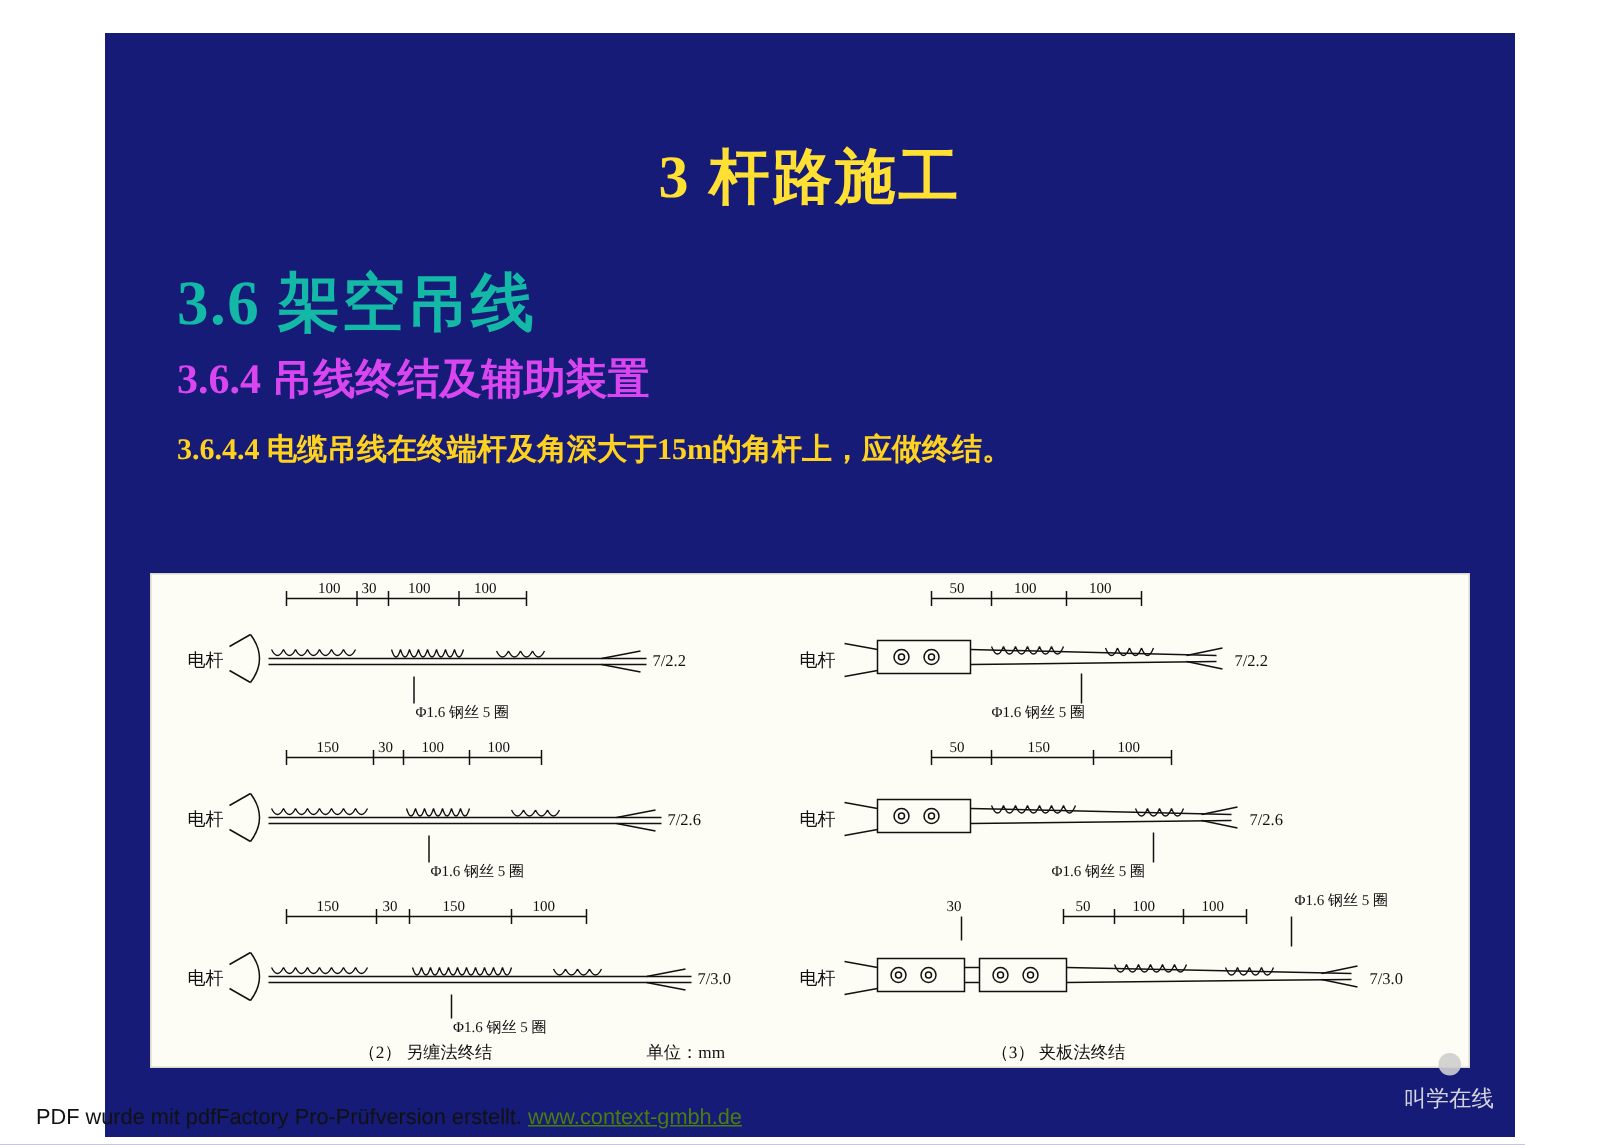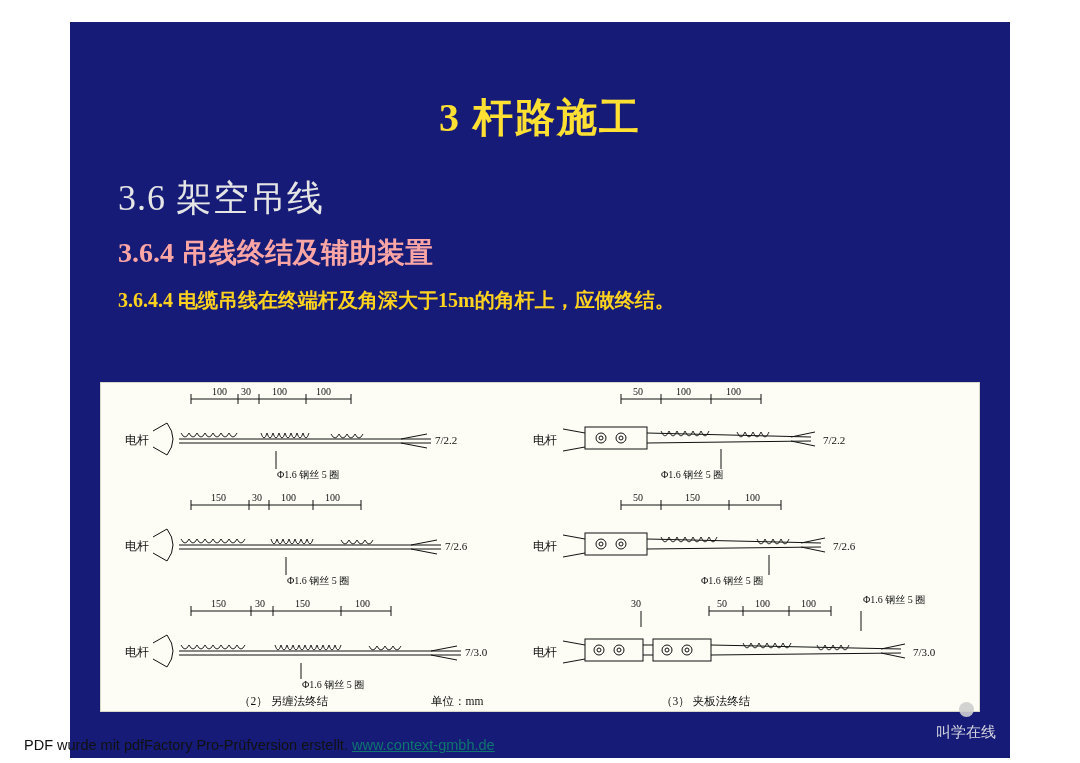--- a/index.html
+++ b/index.html
@@ -32,31 +32,31 @@
     color: #ffe033;
     font-family: "Liberation Serif", serif;
     font-weight: bold;
     font-size: 40px;
     letter-spacing: 2px;
   }
   .heading-1 {
     position: absolute;
     top: 152px;
     left: 48px;
-    color: #e5e5e5;
+    color: #14b8a6;
     font-family: "Liberation Serif", serif;
-    font-weight: normal;
-    font-size: 36px;
+    font-weight: bold;
+    font-size: 42px;
     letter-spacing: 1px;
   }
   .heading-2 {
     position: absolute;
     top: 212px;
     left: 48px;
-    color: #fca5a5;
+    color: #d946ef;
     font-family: "Liberation Serif", serif;
     font-weight: bold;
     font-size: 28px;
   }
   .heading-3 {
     position: absolute;
     top: 264px;
     left: 48px;
     width: 860px;
     color: #ffd21f;
@@ -79,21 +79,21 @@
   .fig-svg { display: block; }
   .footer {
     position: absolute;
     left: 24px;
     bottom: 10px;
     font-size: 14.5px;
     color: #111;
     font-family: "Liberation Sans", sans-serif;
   }
   .footer a {
-    color: #0f766e;
+    color: #4d7c0f;
     text-decoration: underline;
   }
   .watermark {
     position: absolute;
     right: 14px;
     bottom: 16px;
     display: flex;
     align-items: center;
     gap: 6px;
     color: #e9e9e9;

